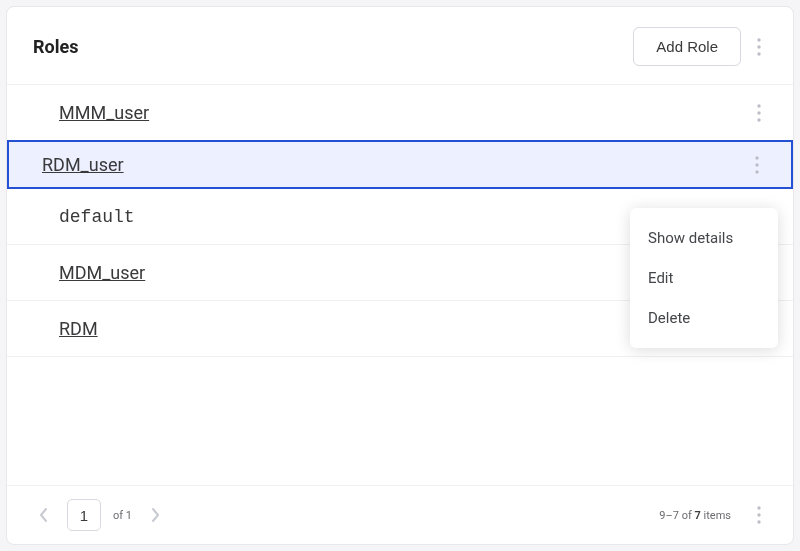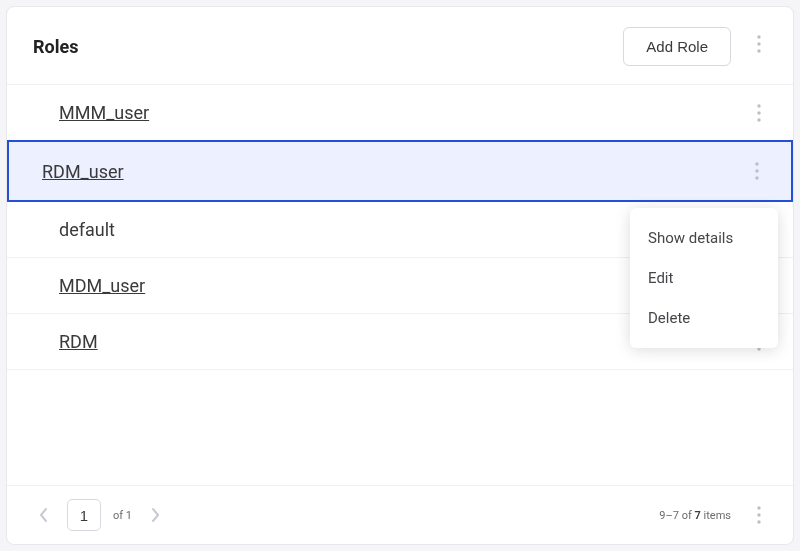--- a/index.html
+++ b/index.html
@@ -32,22 +32,22 @@
       padding: 20px 22px 18px 26px;
     }
     .card-title {
       font-size: 18px;
       font-weight: 700;
       color: #222;
       text-align: center;
     }
     .header-actions {
       display: flex;
-      align-items: flex-start;
-      gap: 16px;
+      align-items: center;
+      gap: 6px;
     }
     .btn {
       border: 1px solid #d8d8de;
       background: #fff;
       border-radius: 6px;
       padding: 10px 22px;
       font-size: 15px;
       color: #3a3a3c;
       cursor: pointer;
     }
@@ -77,31 +77,32 @@
       height: 56px;
       padding: 0 22px 0 52px;
       border-bottom: 1px solid #eef0f4;
       position: relative;
       background: #fff;
     }
     .role-row.selected {
       background: #edf0ff;
       border: 2px solid #2450d6;
       margin-top: -1px;
-      height: 62px;
+      height: 49px;
       padding-left: 33px;
     }
     .role-name {
       font-size: 18px;
       color: #3a3a3c;
       text-decoration: underline;
       cursor: pointer;
     }
     .role-name.no-underline {
       text-decoration: none;
+      font-family: Liberation Mono, monospace;
     }
     .context-menu {
       position: absolute;
       top: 208px;
       right: 22px;
       width: 148px;
       background: #fff;
       border-radius: 6px;
       box-shadow: 0 2px 16px rgba(0,0,0,0.14);
       padding: 10px 0;

